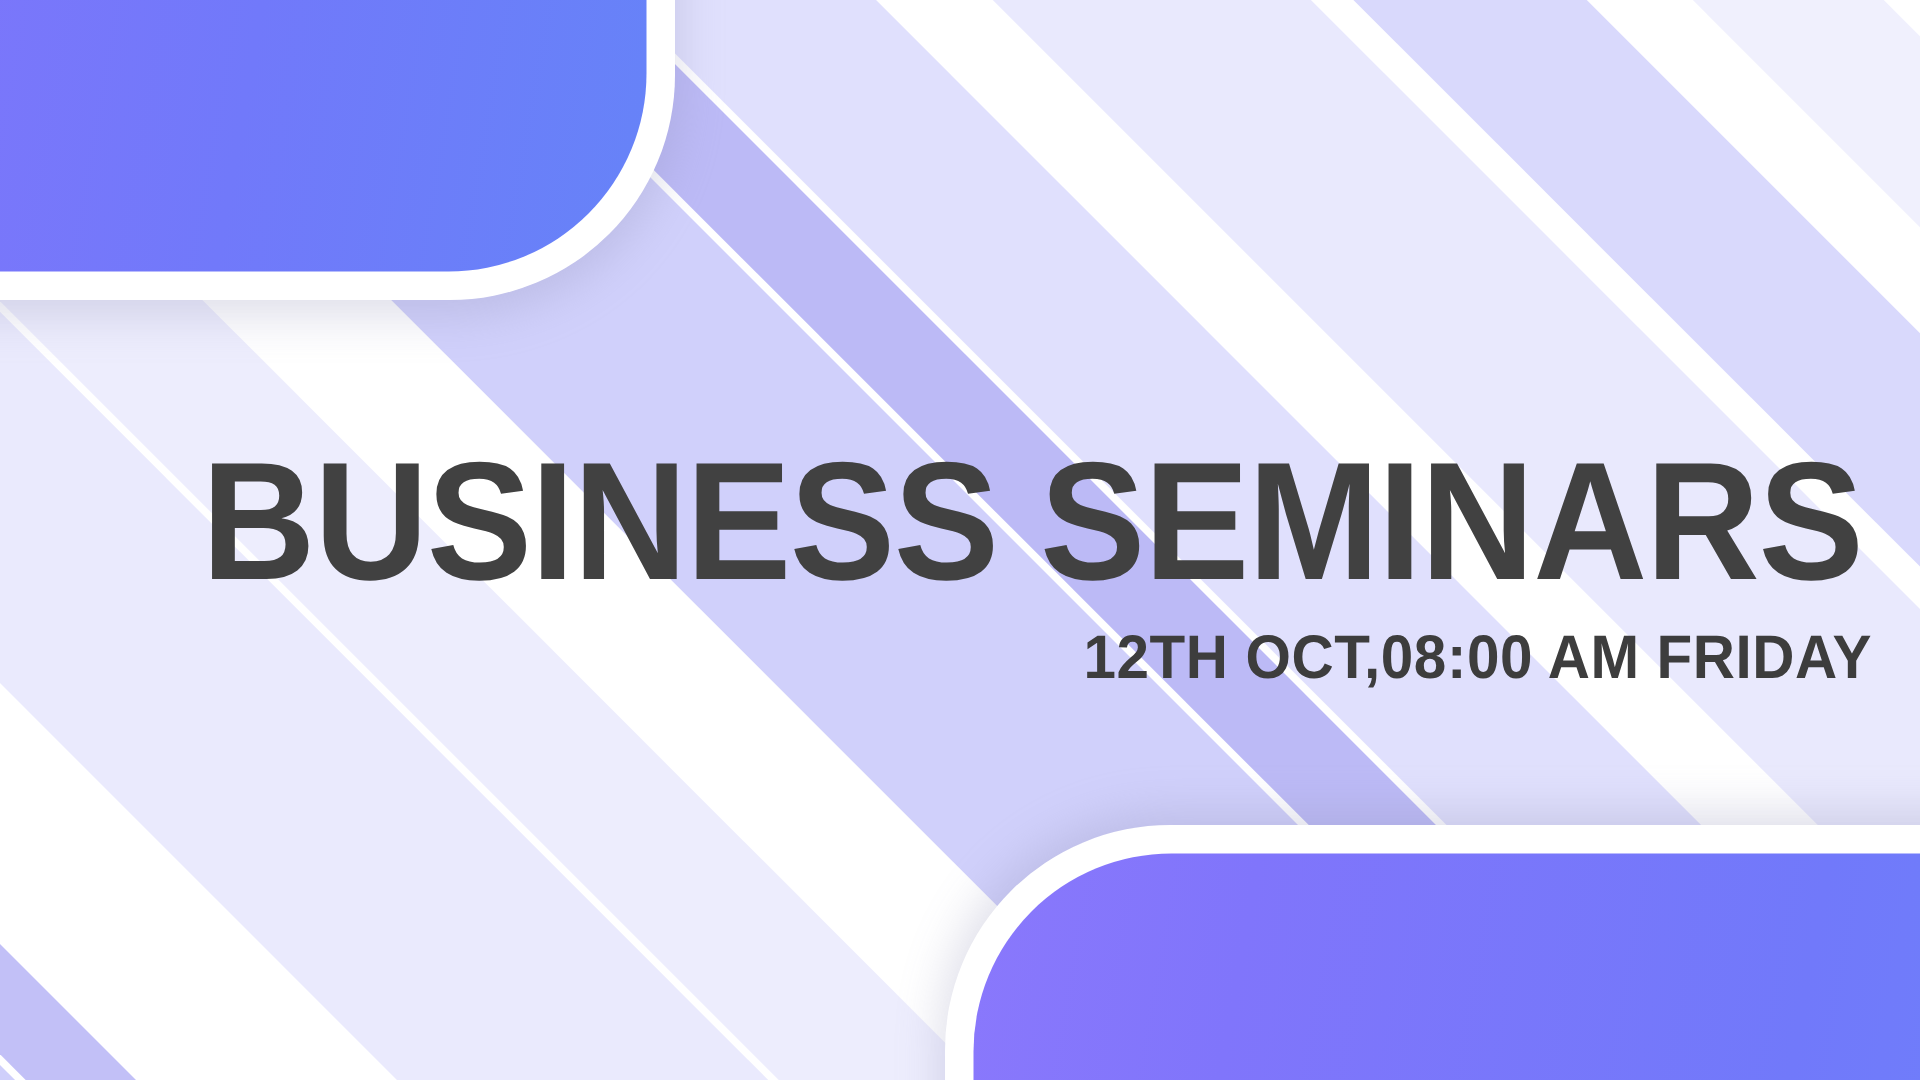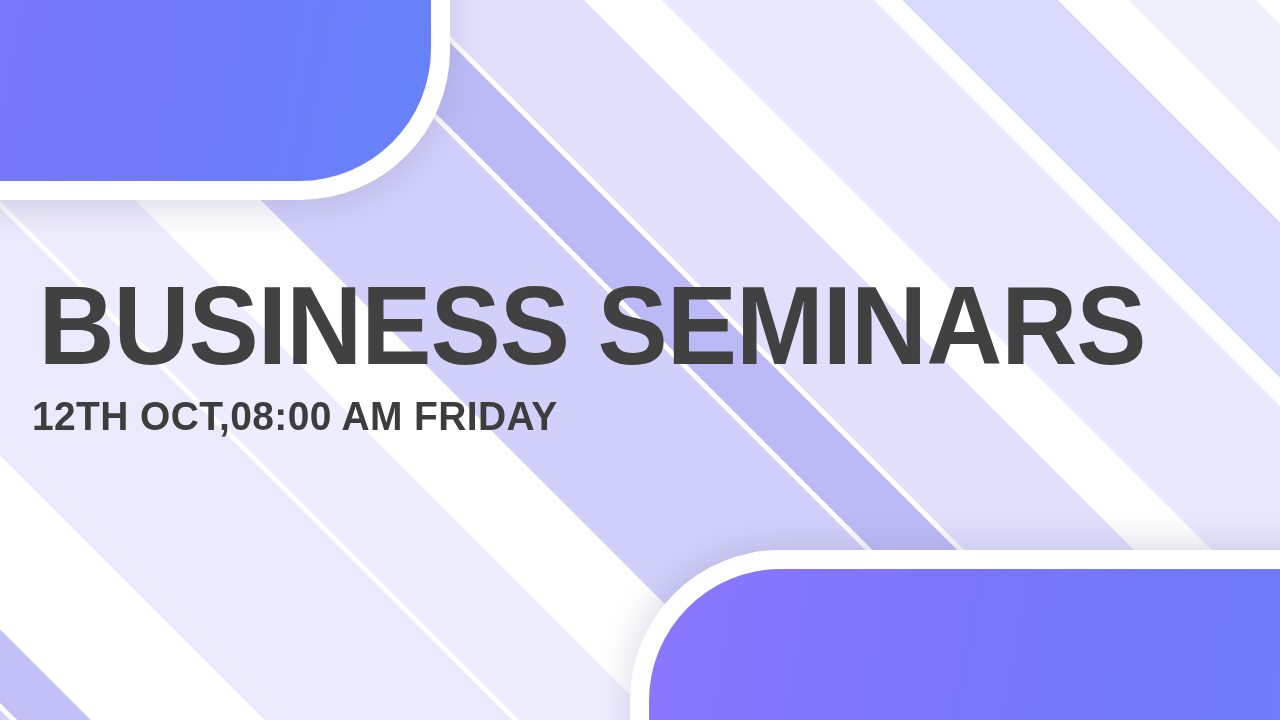--- a/index.html
+++ b/index.html
@@ -92,22 +92,22 @@
     left: 19px; top: 19px; right: 0; bottom: 0;
     border-top-left-radius: 132px;
     background: linear-gradient(100deg, #8a78fc 0%, #8075fb 20%, #7179fa 60%, #6b86fa 100%);
   }
 
   
   #text-block {
     position: absolute;
     left: 0;
     right: 0;
-    top: 270px;
-    text-align: left;
+    top: 292px;
+    text-align: right;
     z-index: 20;
   }
 
   #title {
     margin: 0;
     font-family: "Liberation Sans", sans-serif;
     font-weight: 700;
     font-size: 112px;
     line-height: 1.0;
     letter-spacing: -1px;

